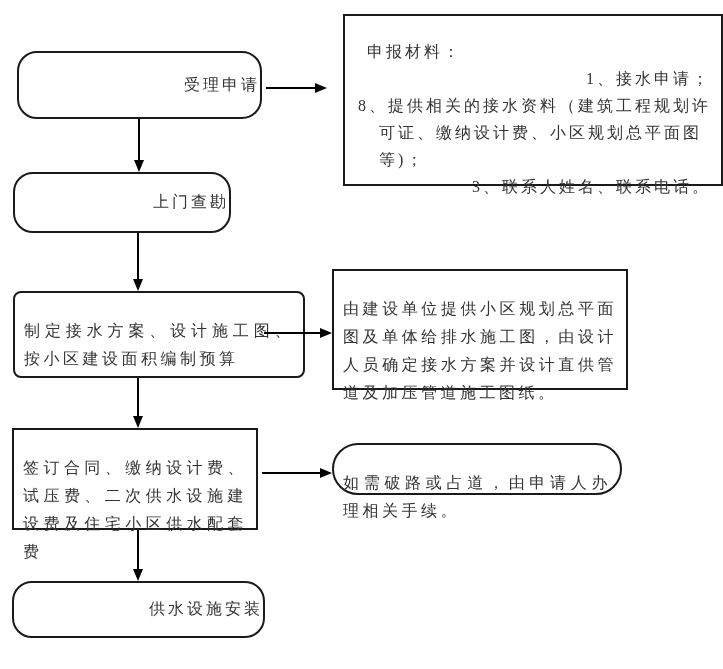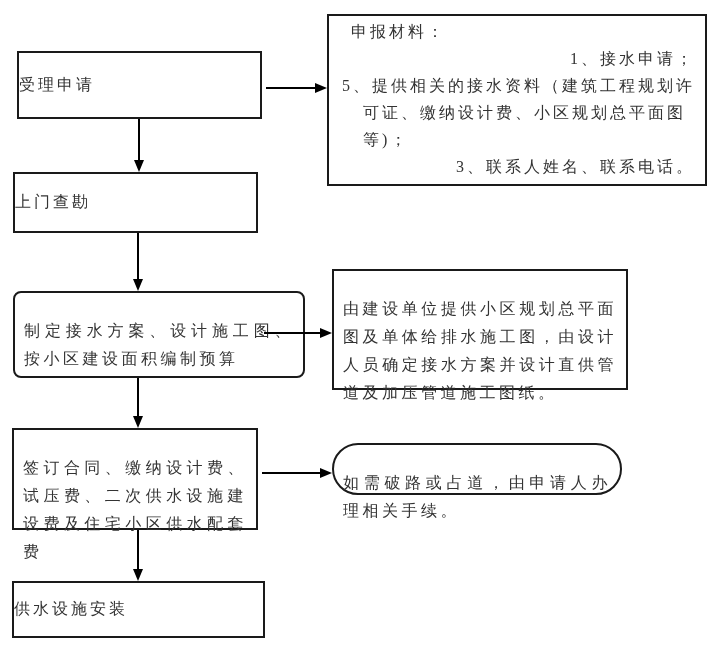--- a/index.html
+++ b/index.html
@@ -18,41 +18,43 @@
     overflow:hidden;
   }
   .box{
     position:absolute;
     border:2px solid var(--border);
     box-sizing:border-box;
     background:var(--background);
     font-size:16px;
   }
   .box.center{
-    display:flex;align-items:center;justify-content:flex-start;
+    display:flex;align-items:center;justify-content:flex-end;
     letter-spacing:3px;
+    border-radius:20px;
   }
   .box.paragraph{
     padding:24px 9px;
     letter-spacing:3.5px;
     line-height:28px;
     text-align:justify;
   }
   .box.list{
-    padding:2px 10px;
+    padding:22px 10px;
     letter-spacing:3px;
     line-height:27px;
+    margin-left:16px;
   }
   .box.list .line-head{padding-left:12px;}
   .box.list .line-item{padding-left:0;text-align:right;}
   .box.list .line-cont{padding-left:24px;}
 
   
   #box-accept  {left:17px; top:51px;  width:245px; height:68px;}
-  #box-inspect {left:13px; top:172px; width:245px; height:61px;}
+  #box-inspect {left:13px; top:172px; width:218px; height:61px;}
   #box-plan    {left:13px; top:291px; width:292px; height:87px;border-radius:8px;}
   #box-contract{left:12px; top:428px; width:246px; height:102px;}
   #box-install {left:12px; top:581px; width:253px; height:57px;}
   
   #box-materials{left:327px; top:14px;  width:380px; height:172px;}
   #box-design   {left:332px; top:269px; width:296px; height:121px;}
   #box-road     {left:332px; top:443px; width:290px; height:47px;border-radius:30px;}
 
   
   .vline{position:absolute;width:2px;background:var(--arrow);}
@@ -94,21 +96,21 @@
     <span>签订合同、缴纳设计费、试压费、二次供水设施建设费及住宅小区供水配套费</span>
   </div>
 
   <div class="box center" id="box-install">
     <span>供水设施安装</span>
   </div>
 
   <div class="box list" id="box-materials">
     <div class="line-head">申报材料：</div>
     <div class="line-item">1、接水申请；</div>
-    <div class="line-item">5、提供相关的接水资料（建筑工程规划许</div>
+    <div class="line-item">8、提供相关的接水资料（建筑工程规划许</div>
     <div class="line-cont">可证、缴纳设计费、小区规划总平面图</div>
     <div class="line-cont">等)；</div>
     <div class="line-item">3、联系人姓名、联系电话。</div>
   </div>
 
   <div class="box paragraph" id="box-design">
     <span>由建设单位提供小区规划总平面图及单体给排水施工图，由设计人员确定接水方案并设计直供管道及加压管道施工图纸。</span>
   </div>
 
   <div class="box paragraph" id="box-road">

